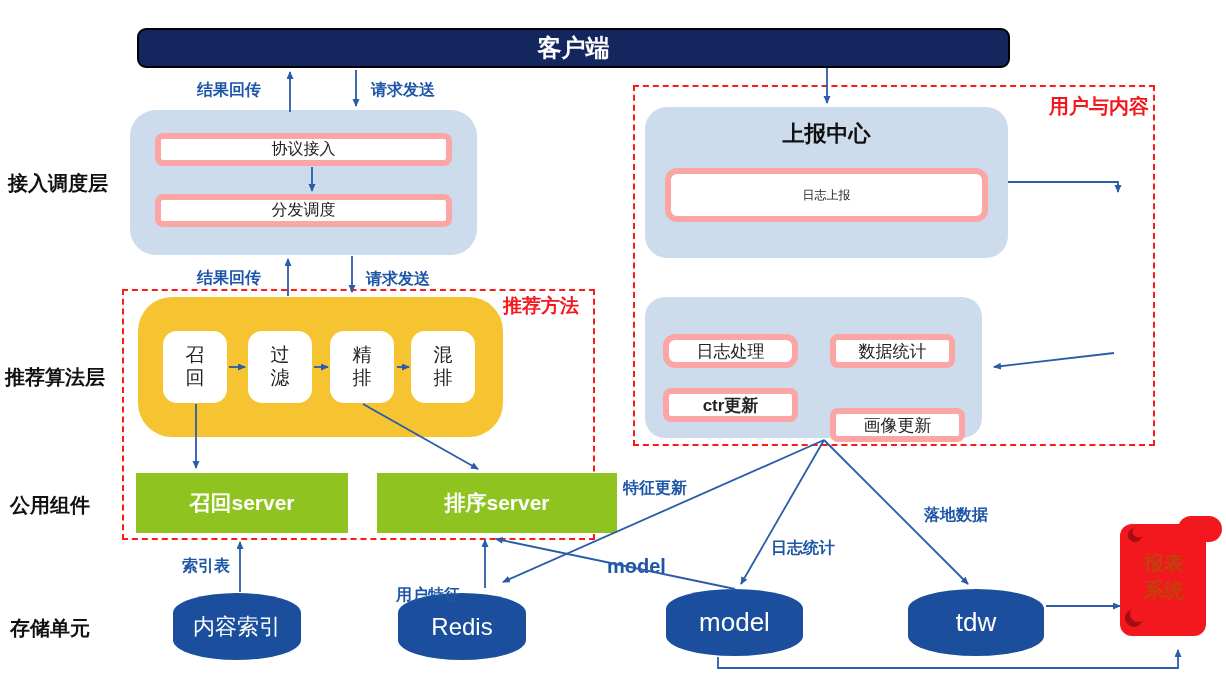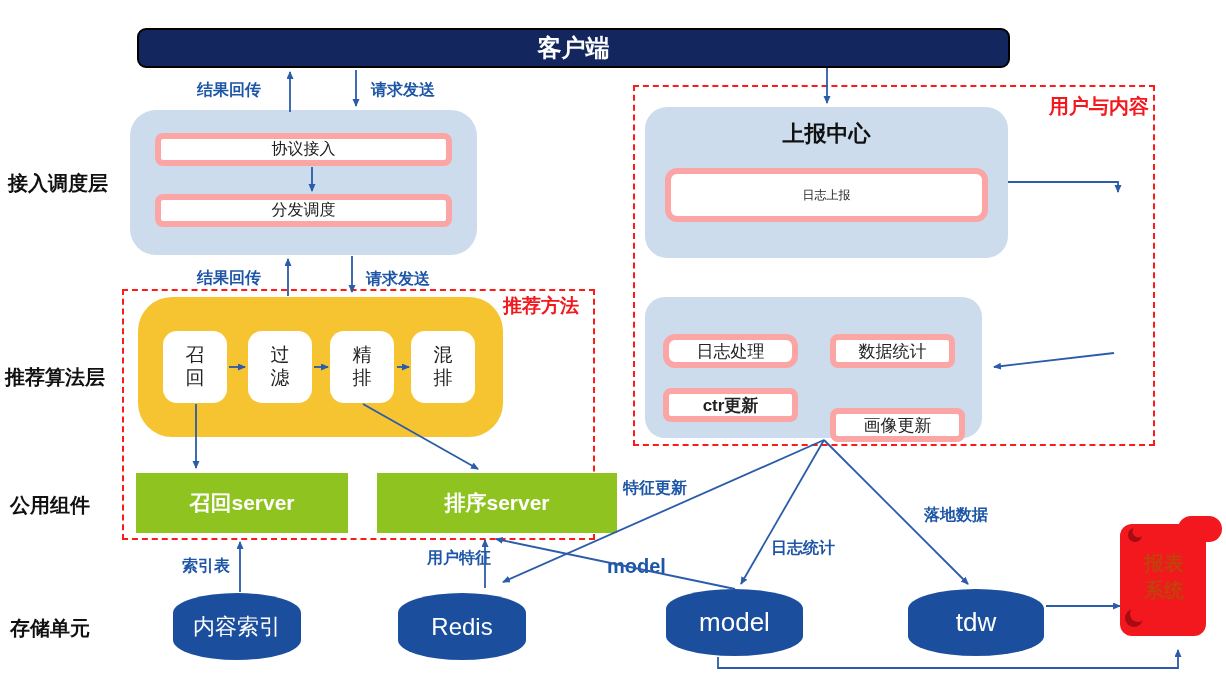--- a/index.html
+++ b/index.html
@@ -92,21 +92,21 @@
       <span>内容索引</span>
     </div>
   <div class="hcyl" style="left:666px;top:589px;width:137px;height:67px;font-size:26px;">
       <span>model</span>
     </div>
   <div class="hcyl" style="left:908px;top:589px;width:136px;height:67px;font-size:26px;">
       <span>tdw</span>
     </div>
 
   <div class="flow-label" style="left:182px;top:556px;">索引表</div>
-  <div class="flow-label" style="left:396px;top:548px;margin-left:31px;">用户特征</div>
+  <div class="flow-label" style="left:396px;top:585px;">用户特征</div>
   <div class="flow-label" style="left:607px;top:555px;font-size:20px;">model</div>
   <div class="flow-label" style="left:623px;top:478px;">特征更新</div>
   <div class="flow-label" style="left:771px;top:538px;">日志统计</div>
   <div class="flow-label" style="left:924px;top:505px;">落地数据</div>
 
   <div class="red-dashed" style="left:633px;top:85px;width:522px;height:361px;"></div>
   <div class="red-label" style="left:1049px;top:93px;font-size:20px;">用户与内容</div>
 
   <div class="blue-container" style="left:645px;top:107px;width:363px;height:151px;border-radius:22px;">
     <div class="rc-title" style="top:12px;font-size:22px;">上报中心</div>

